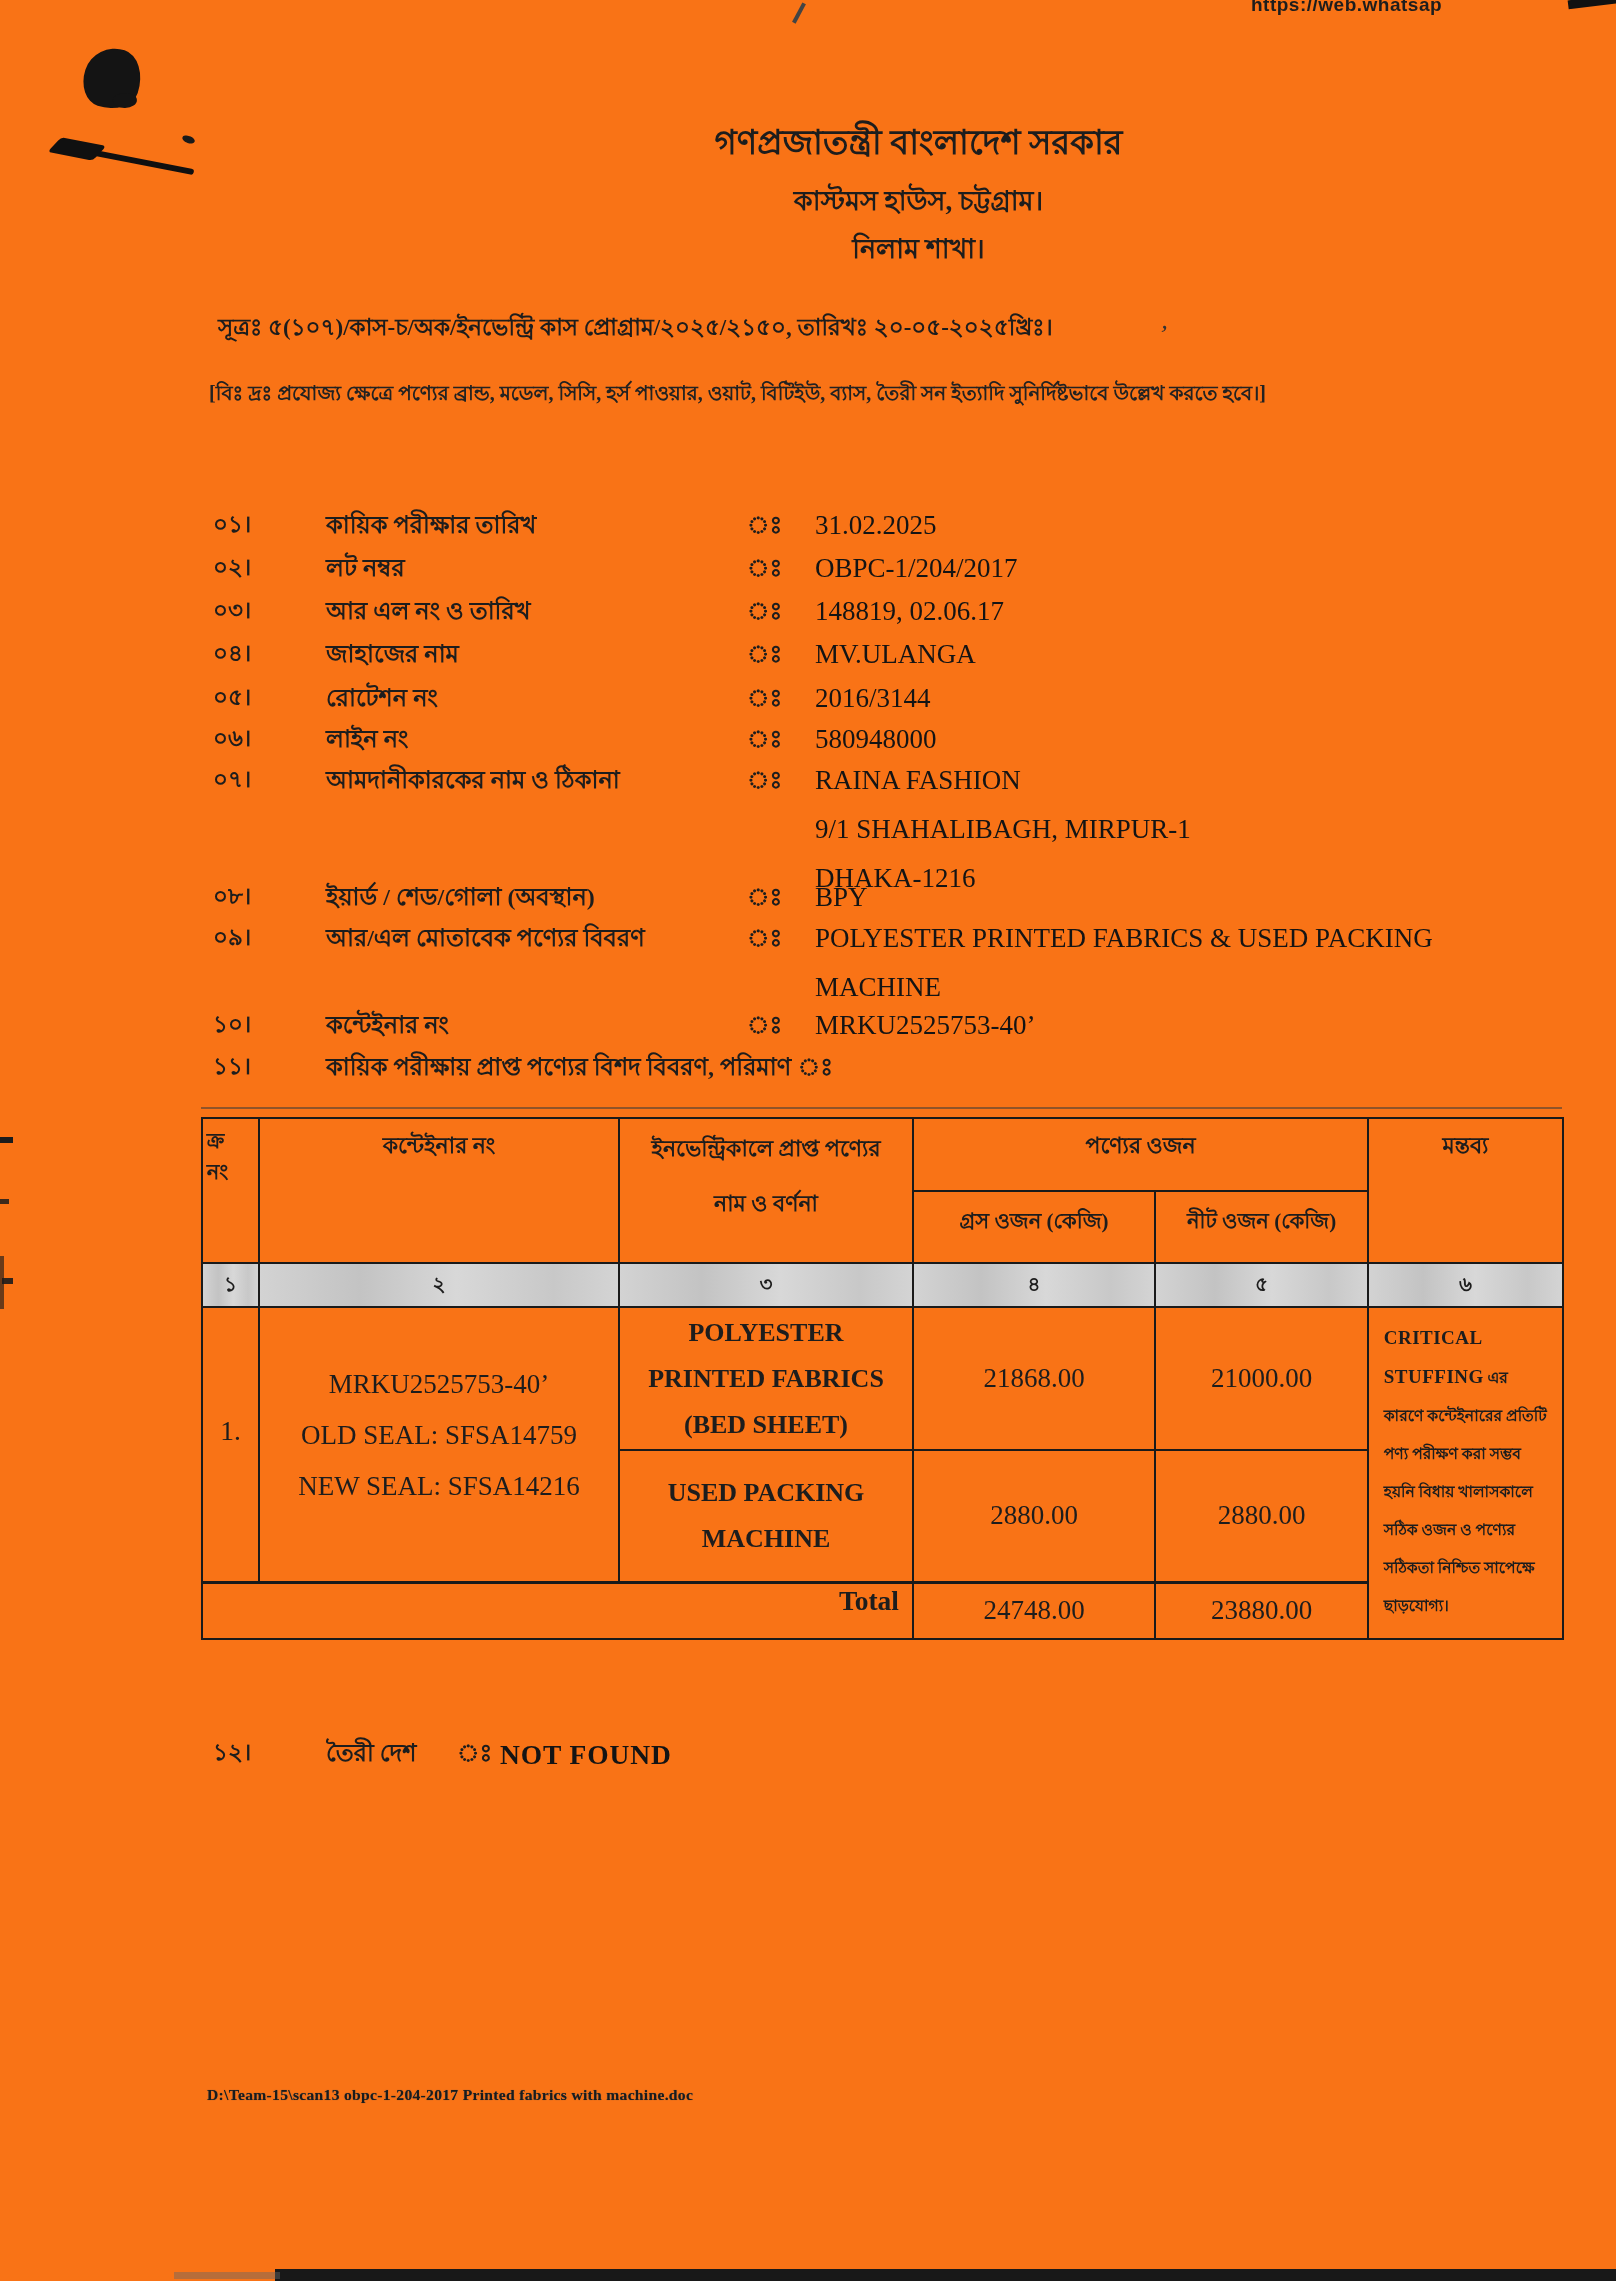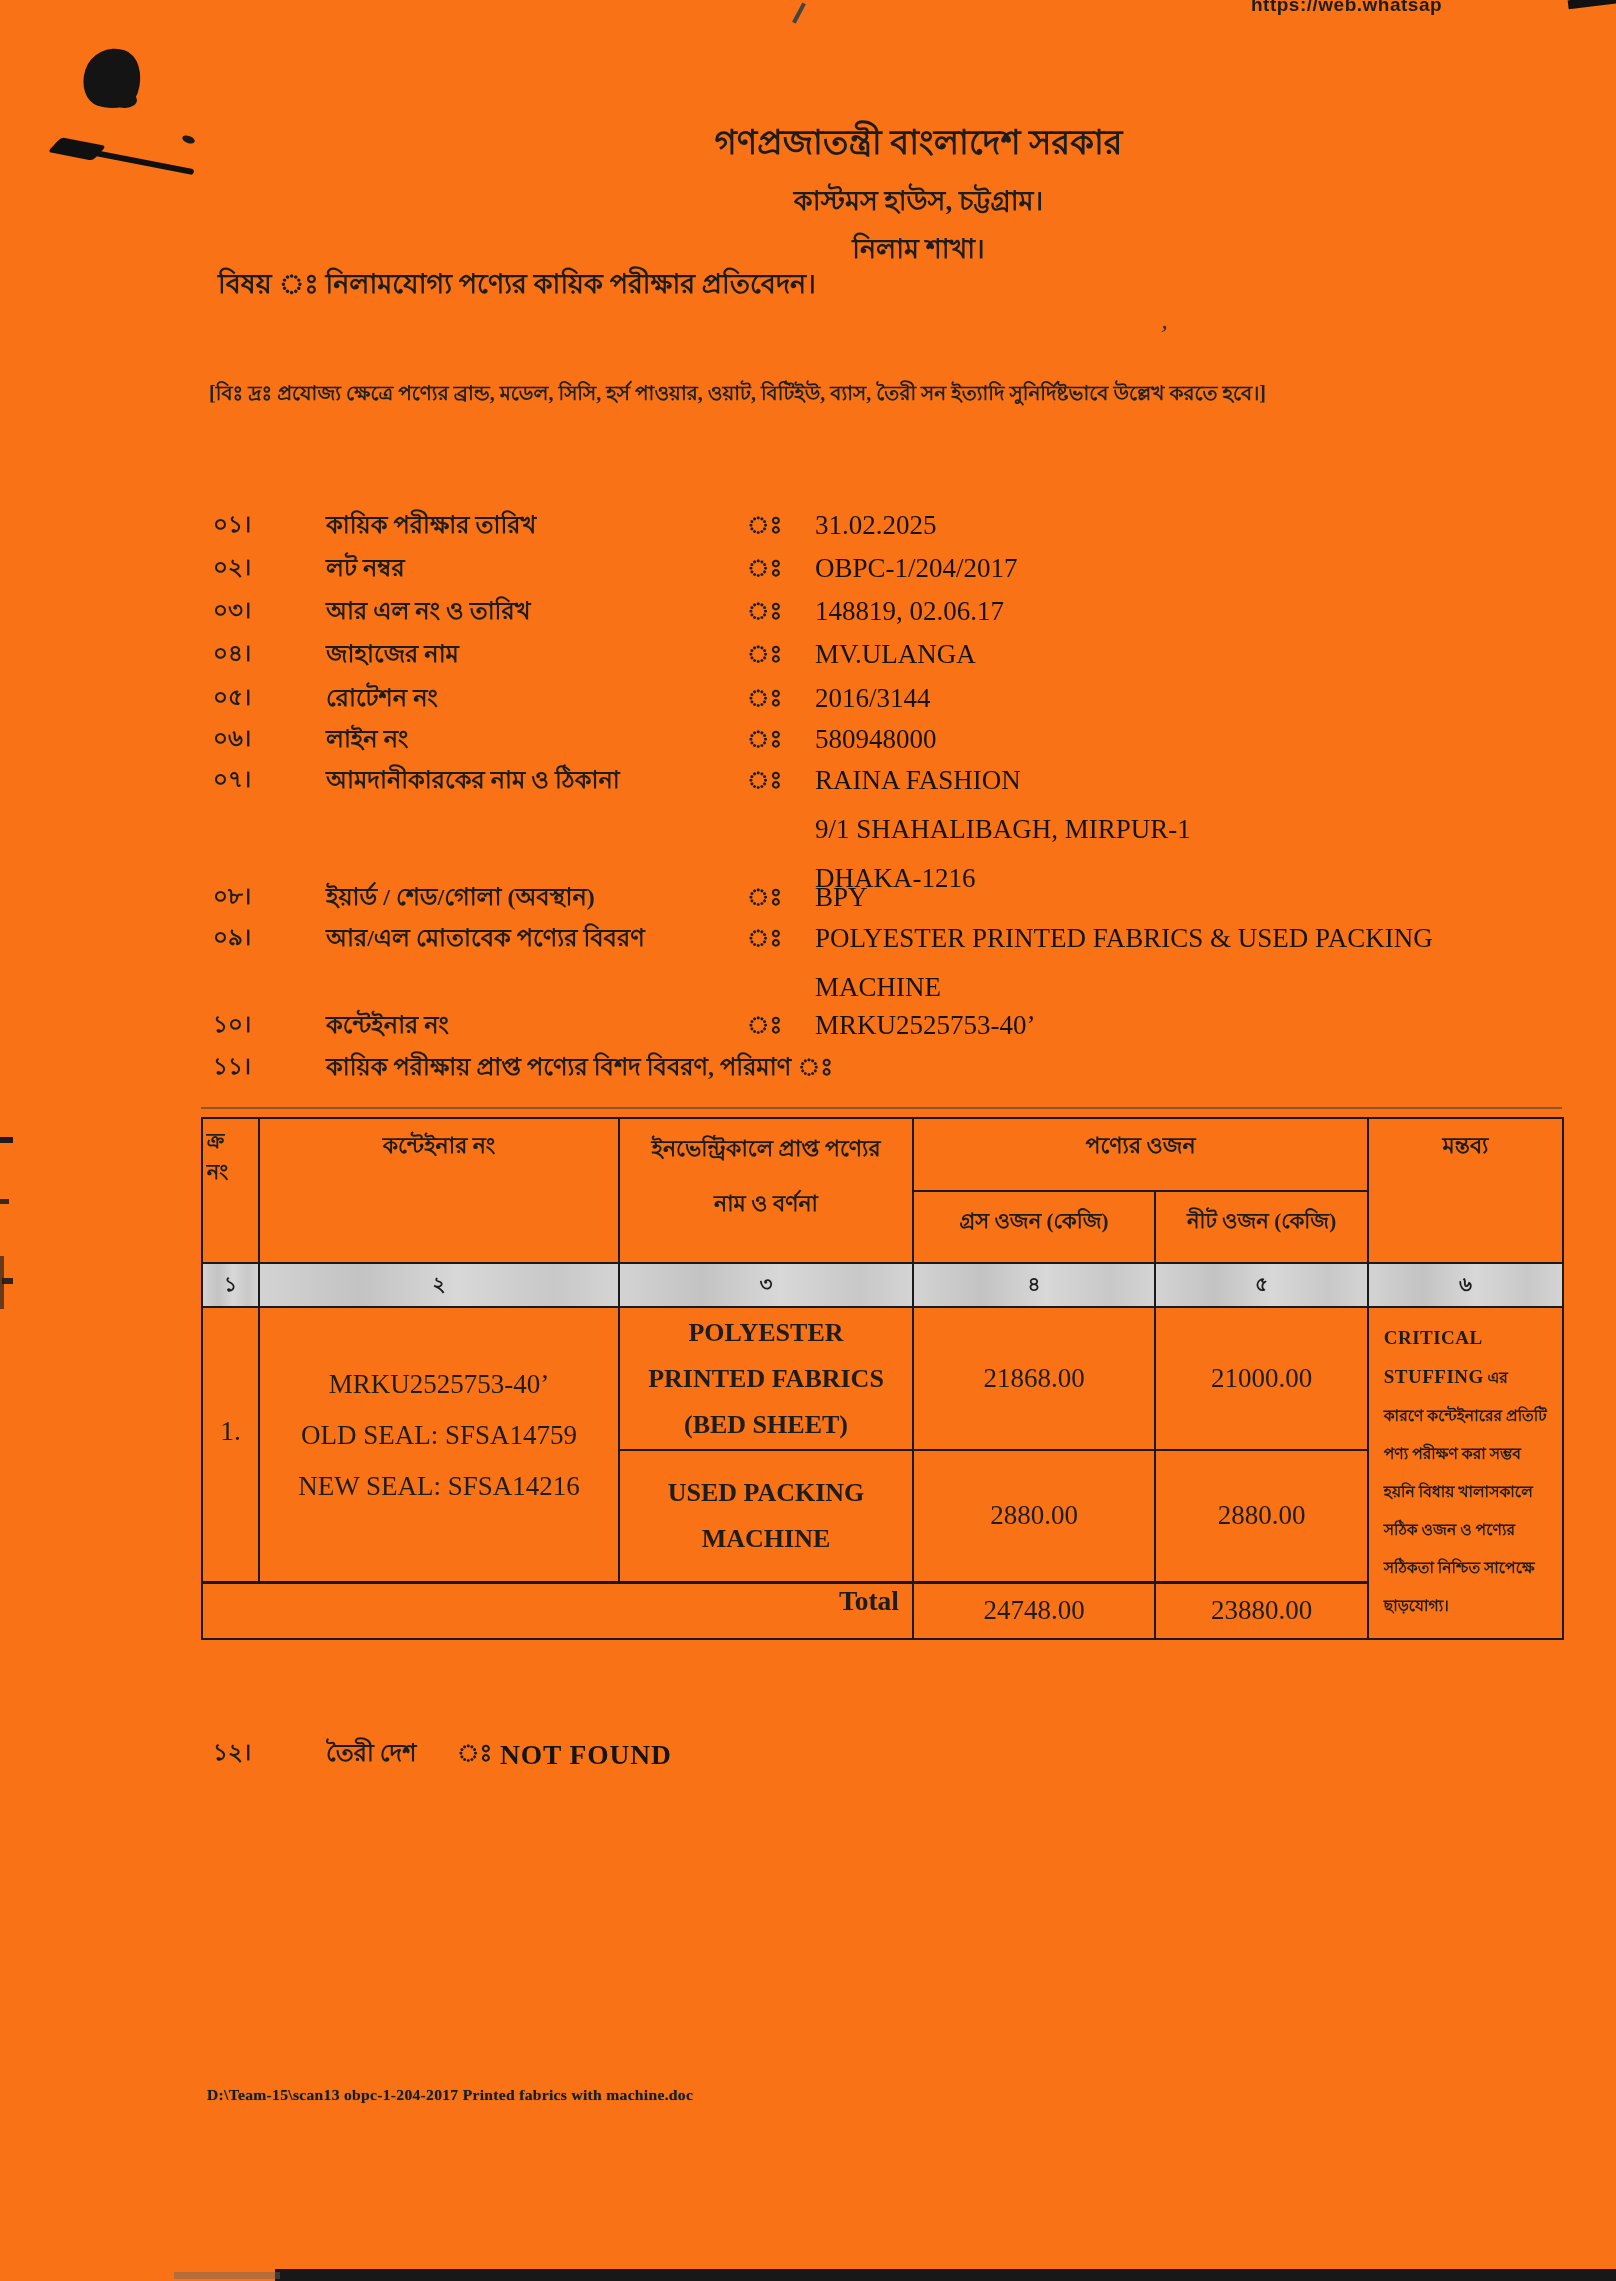--- a/index.html
+++ b/index.html
@@ -101,21 +101,21 @@
   <div class="edge-mark m2"></div>
   <div class="edge-mark m3"></div>
   <div class="edge-mark m4"></div>
   <div class="bottom-bar"></div>
   <div class="bottom-smear"></div>
 
   <div class="hdr hdr2">কাস্টমস হাউস, চট্টগ্রাম।</div>
   <div class="hdr hdr1">গণপ্রজাতন্ত্রী বাংলাদেশ সরকার</div>
   <div class="hdr hdr3">নিলাম শাখা।</div>
 
-  <div class="subject">বিষয় ঃ নিলামযোগ্য পণ্যের কায়িক পরীক্ষার প্রতিবেদন।</div>
+  <div class="reference">সূত্রঃ ৫(১০৭)/কাস-চ/অক/ইনভেন্ট্রি কাস প্রোগ্রাম/২০২৫/২১৫০, তারিখঃ ২০-০৫-২০২৫খ্রিঃ।</div>
   <div class="note">[বিঃ দ্রঃ প্রযোজ্য ক্ষেত্রে পণ্যের ব্রান্ড, মডেল, সিসি, হর্স পাওয়ার, ওয়াট, বিটিইউ, ব্যাস, তৈরী সন ইত্যাদি সুনির্দিষ্টভাবে উল্লেখ করতে হবে।]</div>
 
   <div class="item" style="top:506px">
     <span class="no">০১।</span>
     <span class="lbl">কায়িক পরীক্ষার তারিখ</span>
     <span class="cl">ঃ</span>
     <div class="val">
         <div>31.02.2025</div>
       </div>
   </div>

